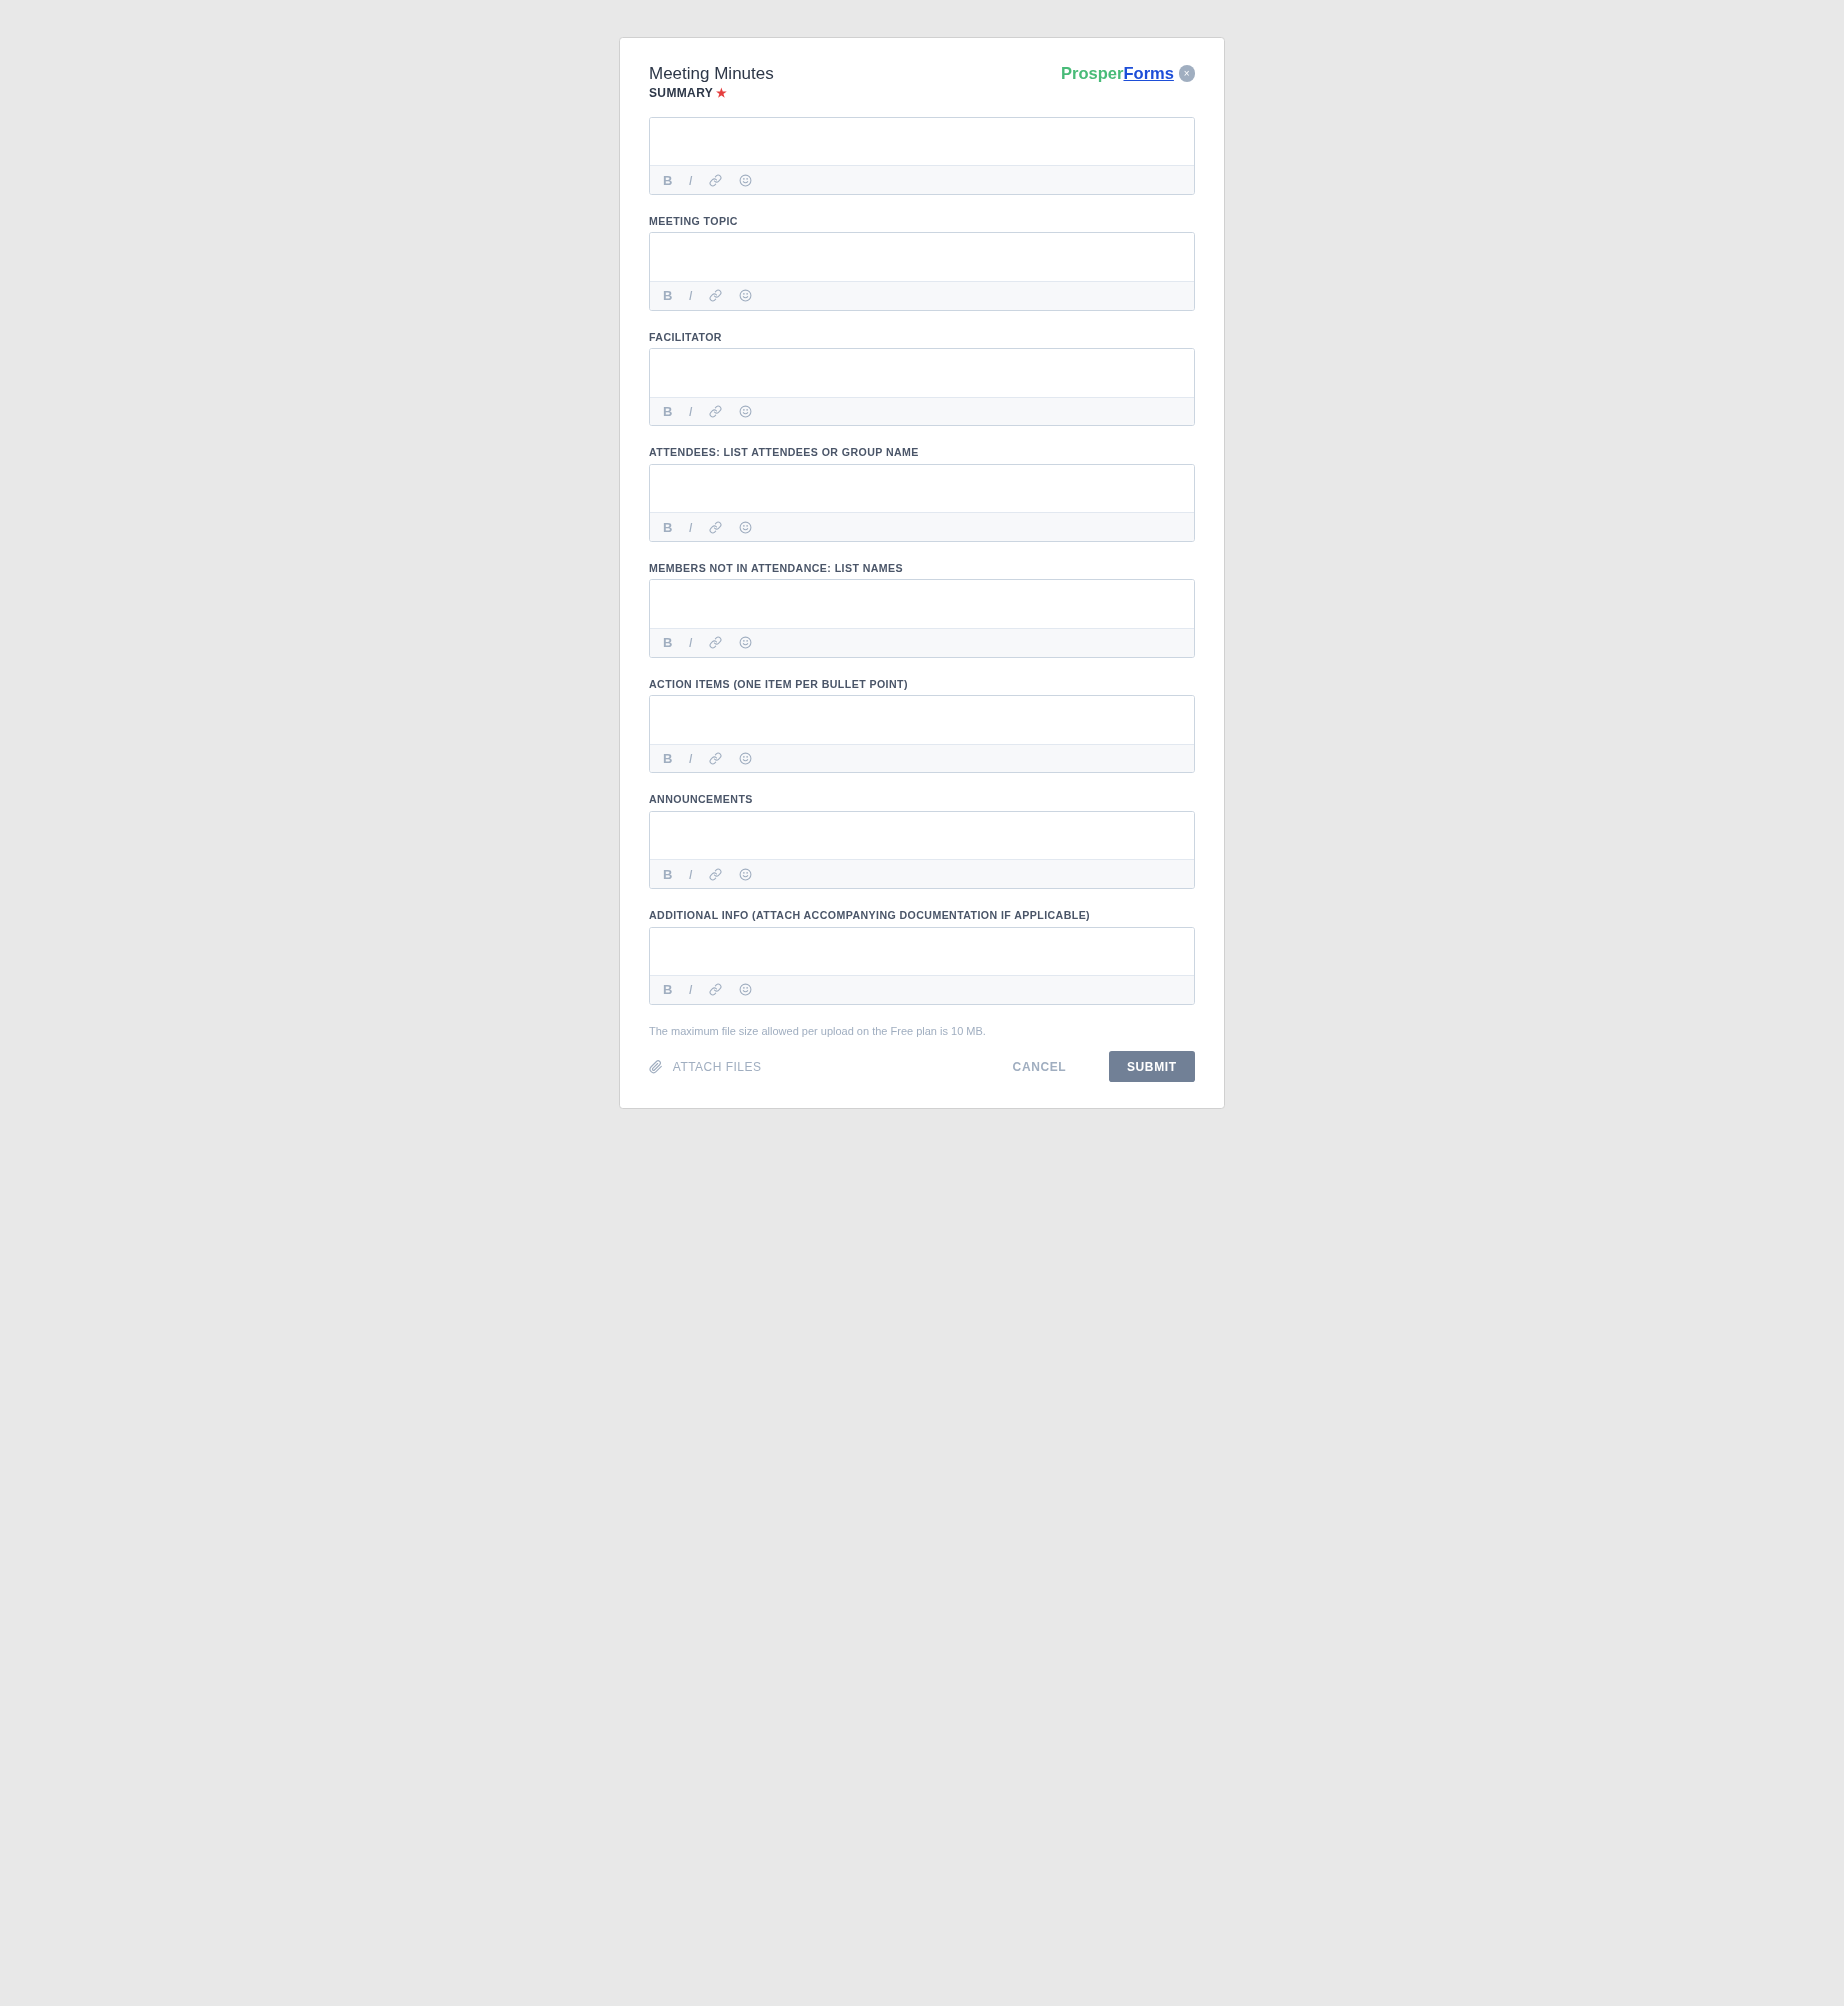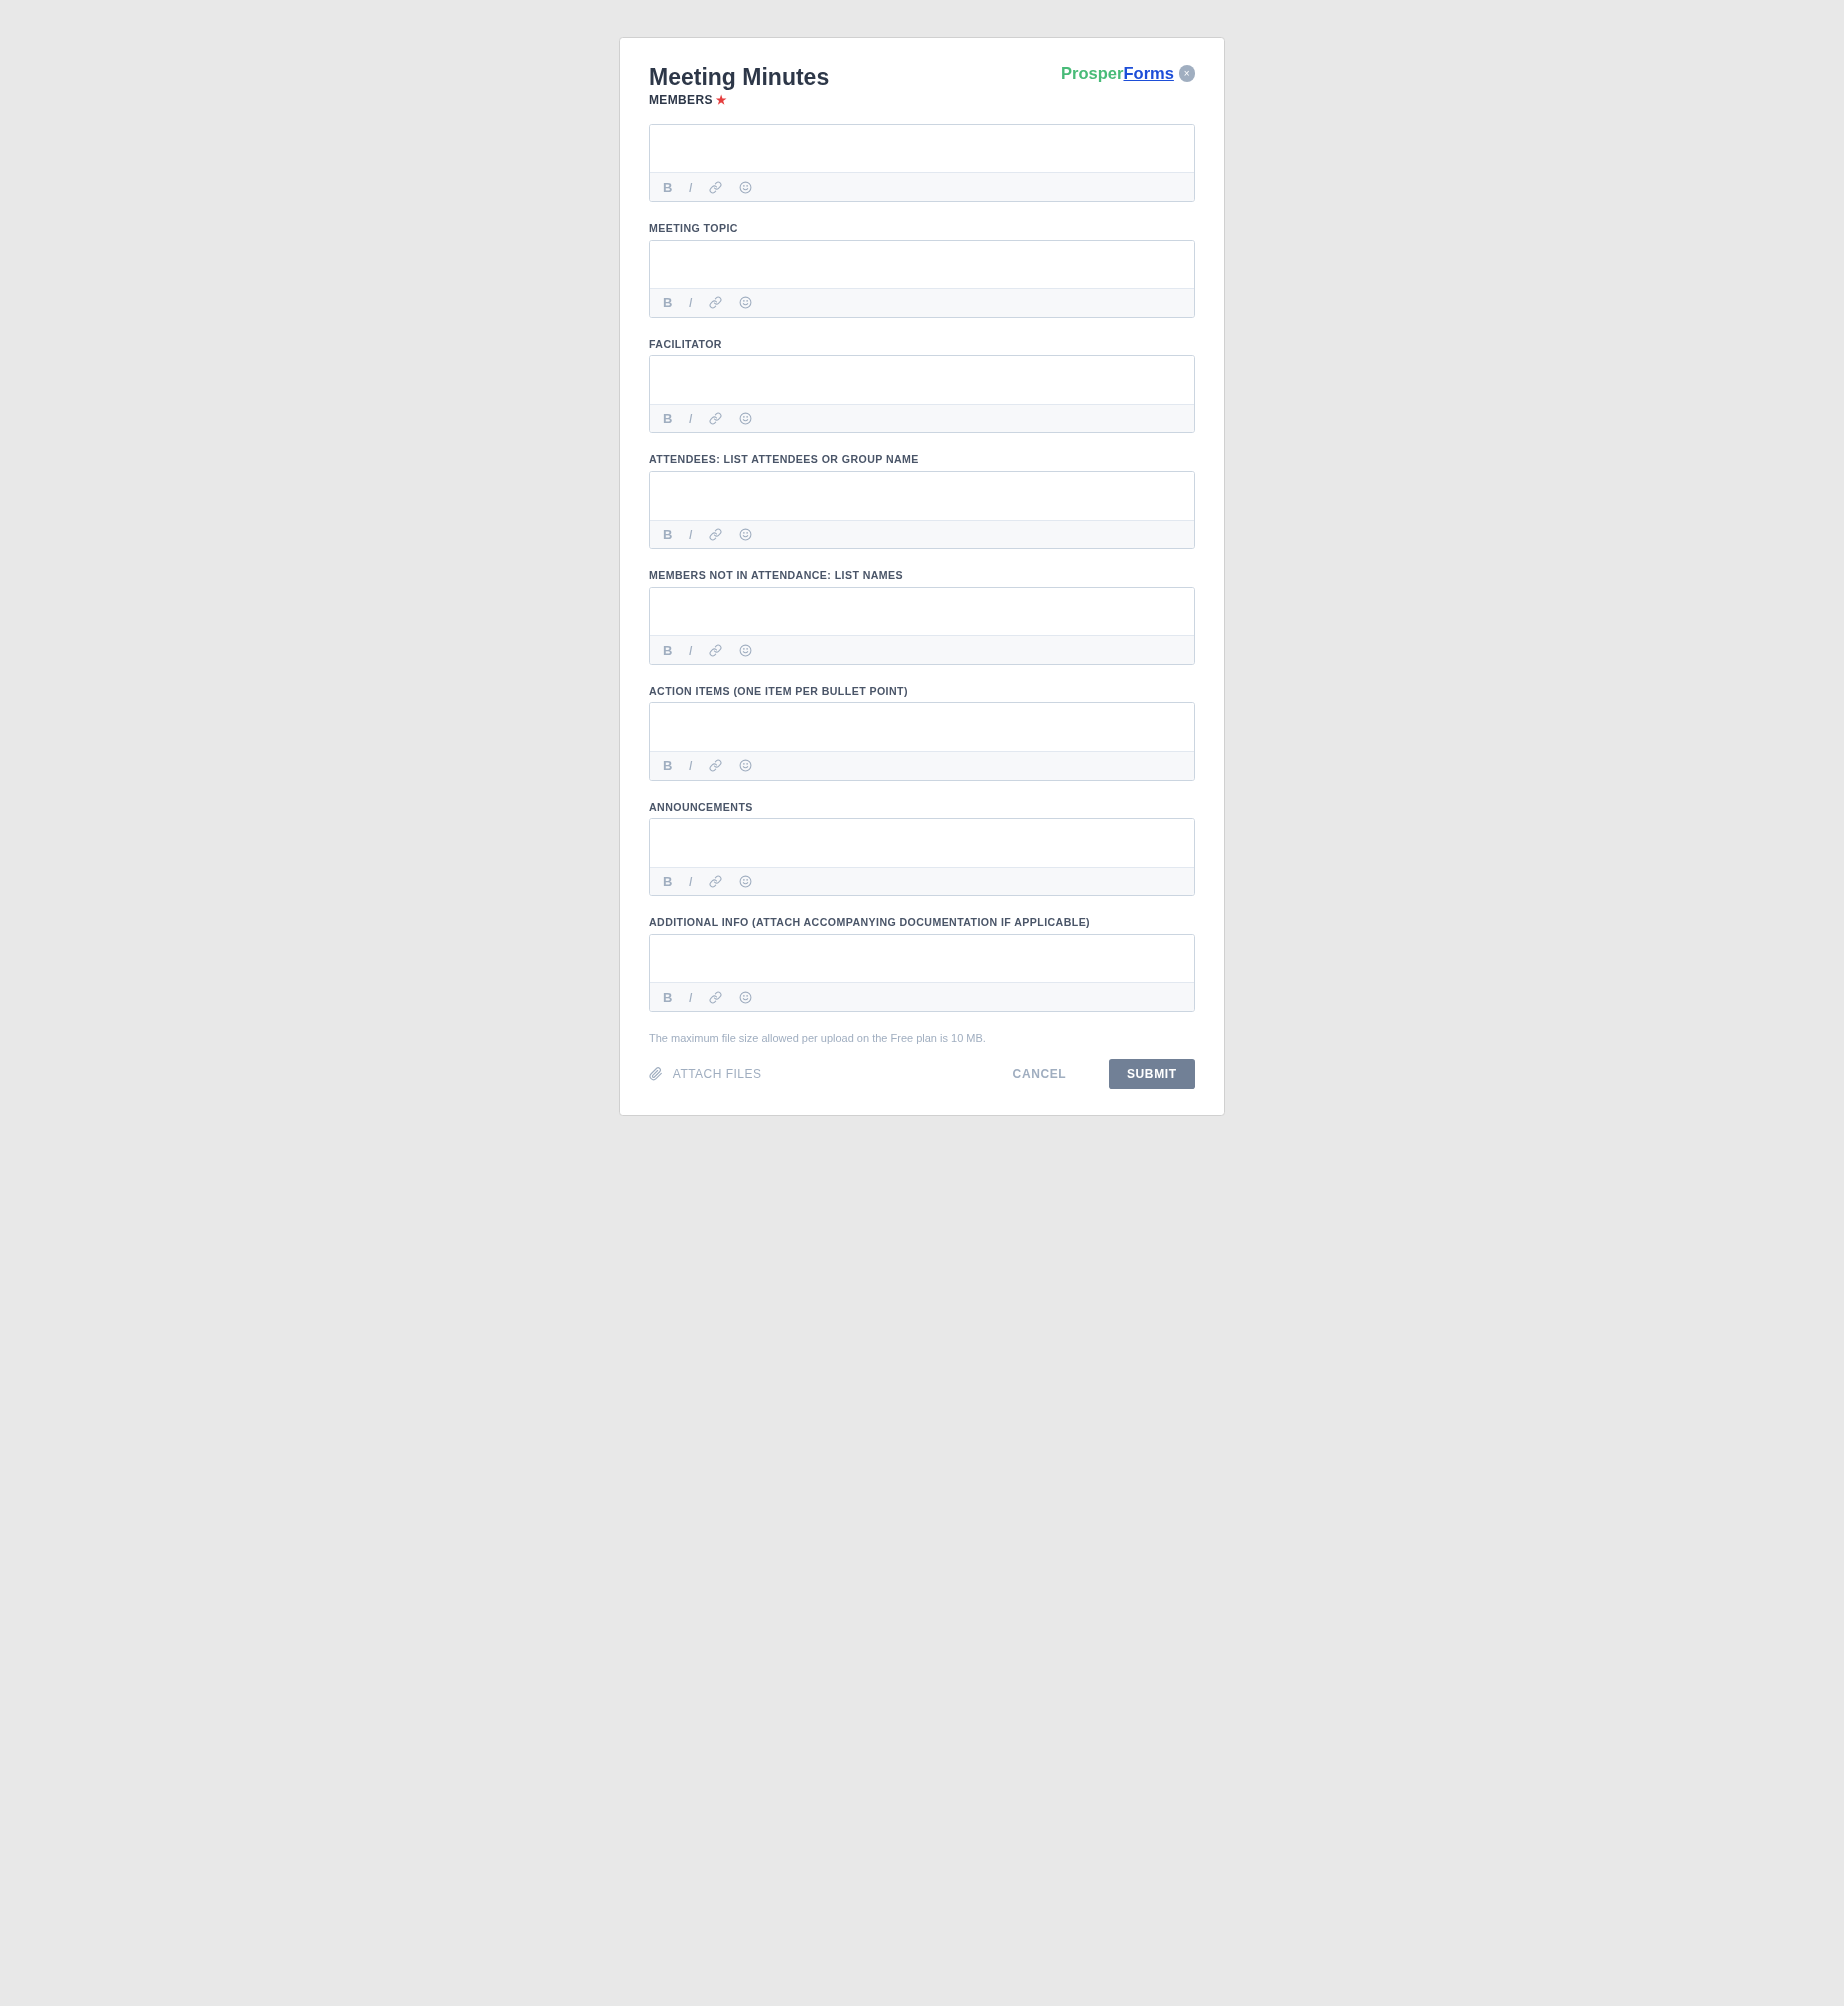--- a/index.html
+++ b/index.html
@@ -33,22 +33,22 @@
       align-items: flex-start;
       margin-bottom: 16.5px;
     }
 
     .form-title {
       display: flex;
       flex-direction: column;
     }
 
     .meeting-minutes-title {
-      font-size: 23px;
-      font-weight: 700;
+      font-size: 17px;
+      font-weight: 400;
       color: #2d3748;
       line-height: 1.2;
     }
 
     .summary-label {
       font-size: 12px;
       font-weight: 700;
       color: #2d3748;
       letter-spacing: 0.03em;
       margin-top: 1.8px;
@@ -241,21 +241,21 @@
     }
   </style>
 </head>
 <body>
 
 <div class="form-container">
   <div class="header">
     <div class="form-title">
       <span class="meeting-minutes-title">Meeting Minutes</span>
       <span class="summary-label">
-        <span>MEMBERS</span><span class="required-star">★</span>
+        <span>SUMMARY</span><span class="required-star">★</span>
       </span>
     </div>
     <div class="logo-wrapper">
       <span class="prosper-forms-logo">
         <span class="logo-prosper">Prosper</span>
           <span class="logo-forms">Forms</span>
       </span>
       <button class="close-btn">
         <span>×</span>
       </button>

